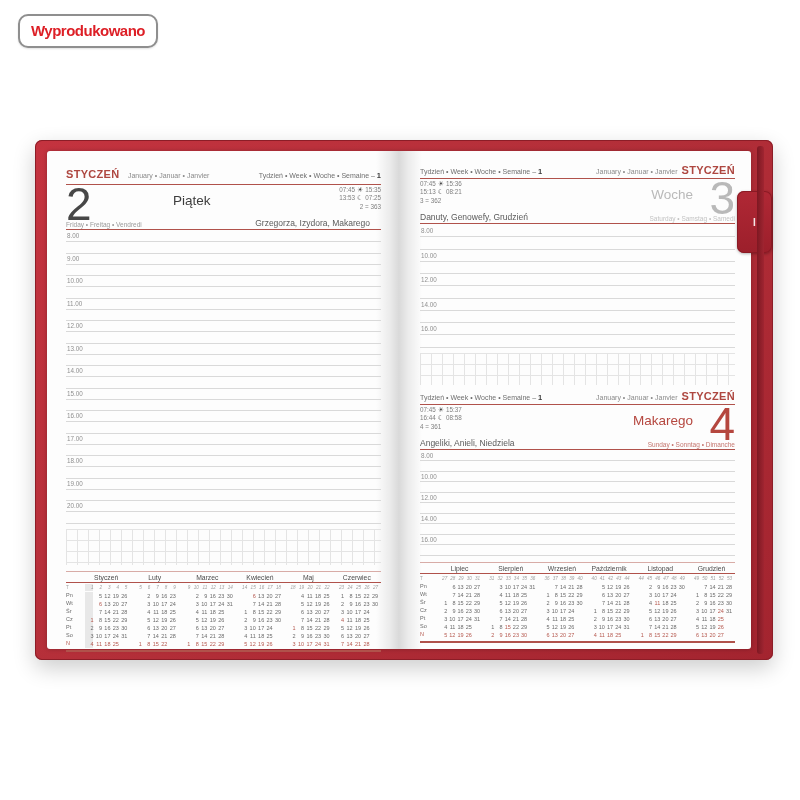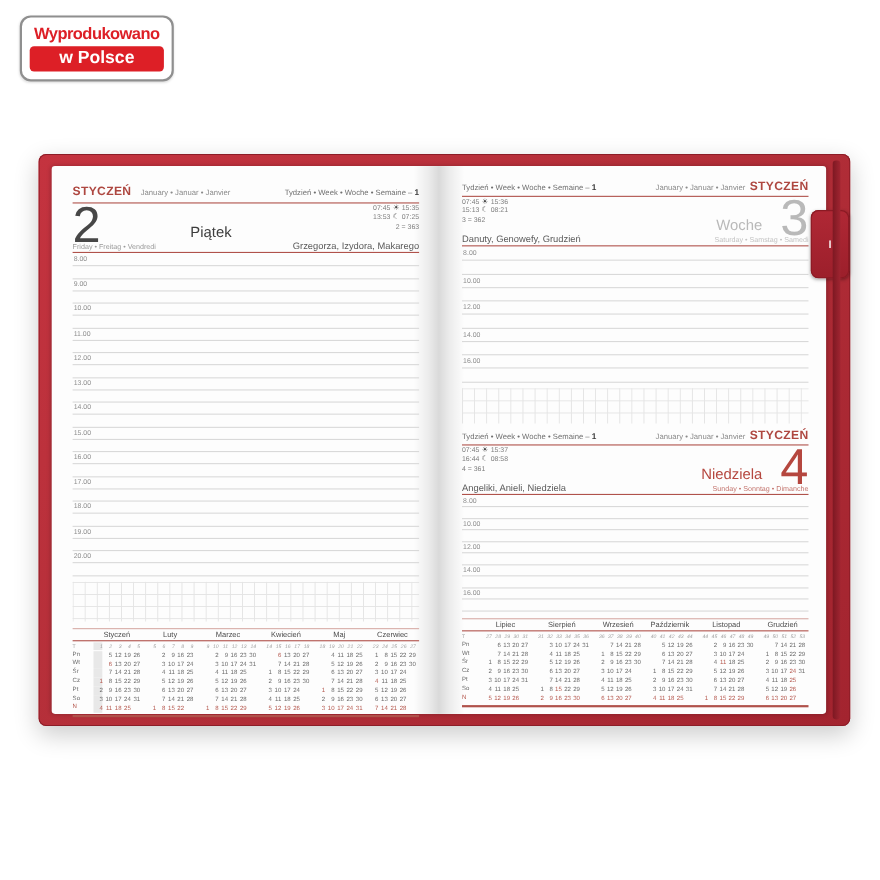--- a/index.html
+++ b/index.html
@@ -48,21 +48,21 @@
   .month-intl{color:#8a8a8a;font-size:7px;margin-left:4px;}
   .weekline{color:#6f6f6f;font-size:7px;}
   .weekline b{color:#3c3c3c;font-size:7.5px;}
   .head-right{display:flex;align-items:baseline;}
 
   
   .day-block{position:relative;height:45px;border-bottom:1.5px solid var(--rule-red);}
   .big-num{position:absolute;top:-3px;font-size:46px;line-height:44px;font-weight:400;color:#474747;font-family:"Liberation Sans",sans-serif;}
   .big-num.left-pos{left:0;}
   .big-num.right-pos{right:0;}
-  .day-name{position:absolute;font-size:13.5px;color:#3d3d3d;bottom:11px;}
+  .day-name{position:absolute;font-size:13.5px;color:#3d3d3d;bottom:21px;}
   .day-intl{position:absolute;bottom:1px;font-size:6.5px;color:#9a9a9a;}
   .astro{position:absolute;top:1px;font-size:6.3px;color:#7f7f7f;line-height:8px;}
   .astro .icon{font-size:7px;color:#4a4a4a;margin:0 2px;}
   .astro .doy{margin-top:1px;}
   .astro.right-pos{right:0;text-align:right;}
   .astro.left-pos{left:0;text-align:left;}
   .name-days{position:absolute;bottom:1px;font-size:8.5px;color:#5a5a5a;}
   .gray .big-num,.gray .day-name{color:var(--sat-gray);}
   .gray .day-intl{color:#c3c3c3;}
   .red-day .big-num,.red-day .day-name{color:#b5473f;}
@@ -93,21 +93,20 @@
   .mc-c.red,.mc-lab.red{color:#b5584e;}
   .mc-c.hl,.mc-h.hl{background:#e8e8e8;}
 </style>
 </head>
 <body>
 
 <div class="scene">
 
   <div class="badge">
     <div class="badge-line1">Wyprodukowano</div>
-    <div class="badge-line2">w Polsce</div>
   </div>
 
   <div class="book">
     <div class="pages">
 
       <div class="page left">
         <div class="page-head">
           <div>
             <span class="month-pl">STYCZEŃ</span>
             <span class="month-intl">January • Januar • Janvier</span>
@@ -124,21 +123,21 @@
           <div class="day-intl" style="left:0;">Friday • Freitag • Vendredi</div>
           <div class="astro right-pos">
             <div>
               <span>07:45</span><span class="icon">☀</span><span>15:35</span>
             </div>
             <div>
               <span>13:53</span><span class="icon">☾</span><span>07:25</span>
             </div>
             <div class="doy">2 = 363</div>
           </div>
-          <div class="name-days" style="right:0;">Grzegorza, Izydora, Makarego</div>
+          <div class="name-days" style="right:11px;">Grzegorza, Izydora, Makarego</div>
         </div>
 
         <div class="hours" id="hours-left">
             <div class="hour-slot" style="height: 22.5px;">
               <div class="hline" style="height: 11.25px; line-height: 10.25px;">8.00</div>
               <div class="hline" style="height: 11.25px;"></div>
             </div>
             <div class="hour-slot" style="height: 22.5px;">
               <div class="hline" style="height: 11.25px; line-height: 10.25px;">9.00</div>
               <div class="hline" style="height: 11.25px;"></div>
@@ -629,21 +628,21 @@
             <b>1</b>
           </div>
           <div class="head-right">
             <span class="month-intl">January • Januar • Janvier</span>
             <span class="month-pl" style="margin-left:4px;">STYCZEŃ</span>
           </div>
         </div>
 
         <div class="day-block red-day">
           <div class="big-num right-pos">4</div>
-          <div class="day-name" style="right:42px;">Niedziela</div>
+          <div class="day-name" style="right:42px;">Makarego</div>
           <div class="day-intl" style="right:0;">Sunday • Sonntag • Dimanche</div>
           <div class="astro left-pos">
             <div>
               <span>07:45</span><span class="icon">☀</span><span>15:37</span>
             </div>
             <div>
               <span>16:44</span><span class="icon">☾</span><span>08:58</span>
             </div>
             <div class="doy">4 = 361</div>
           </div>

